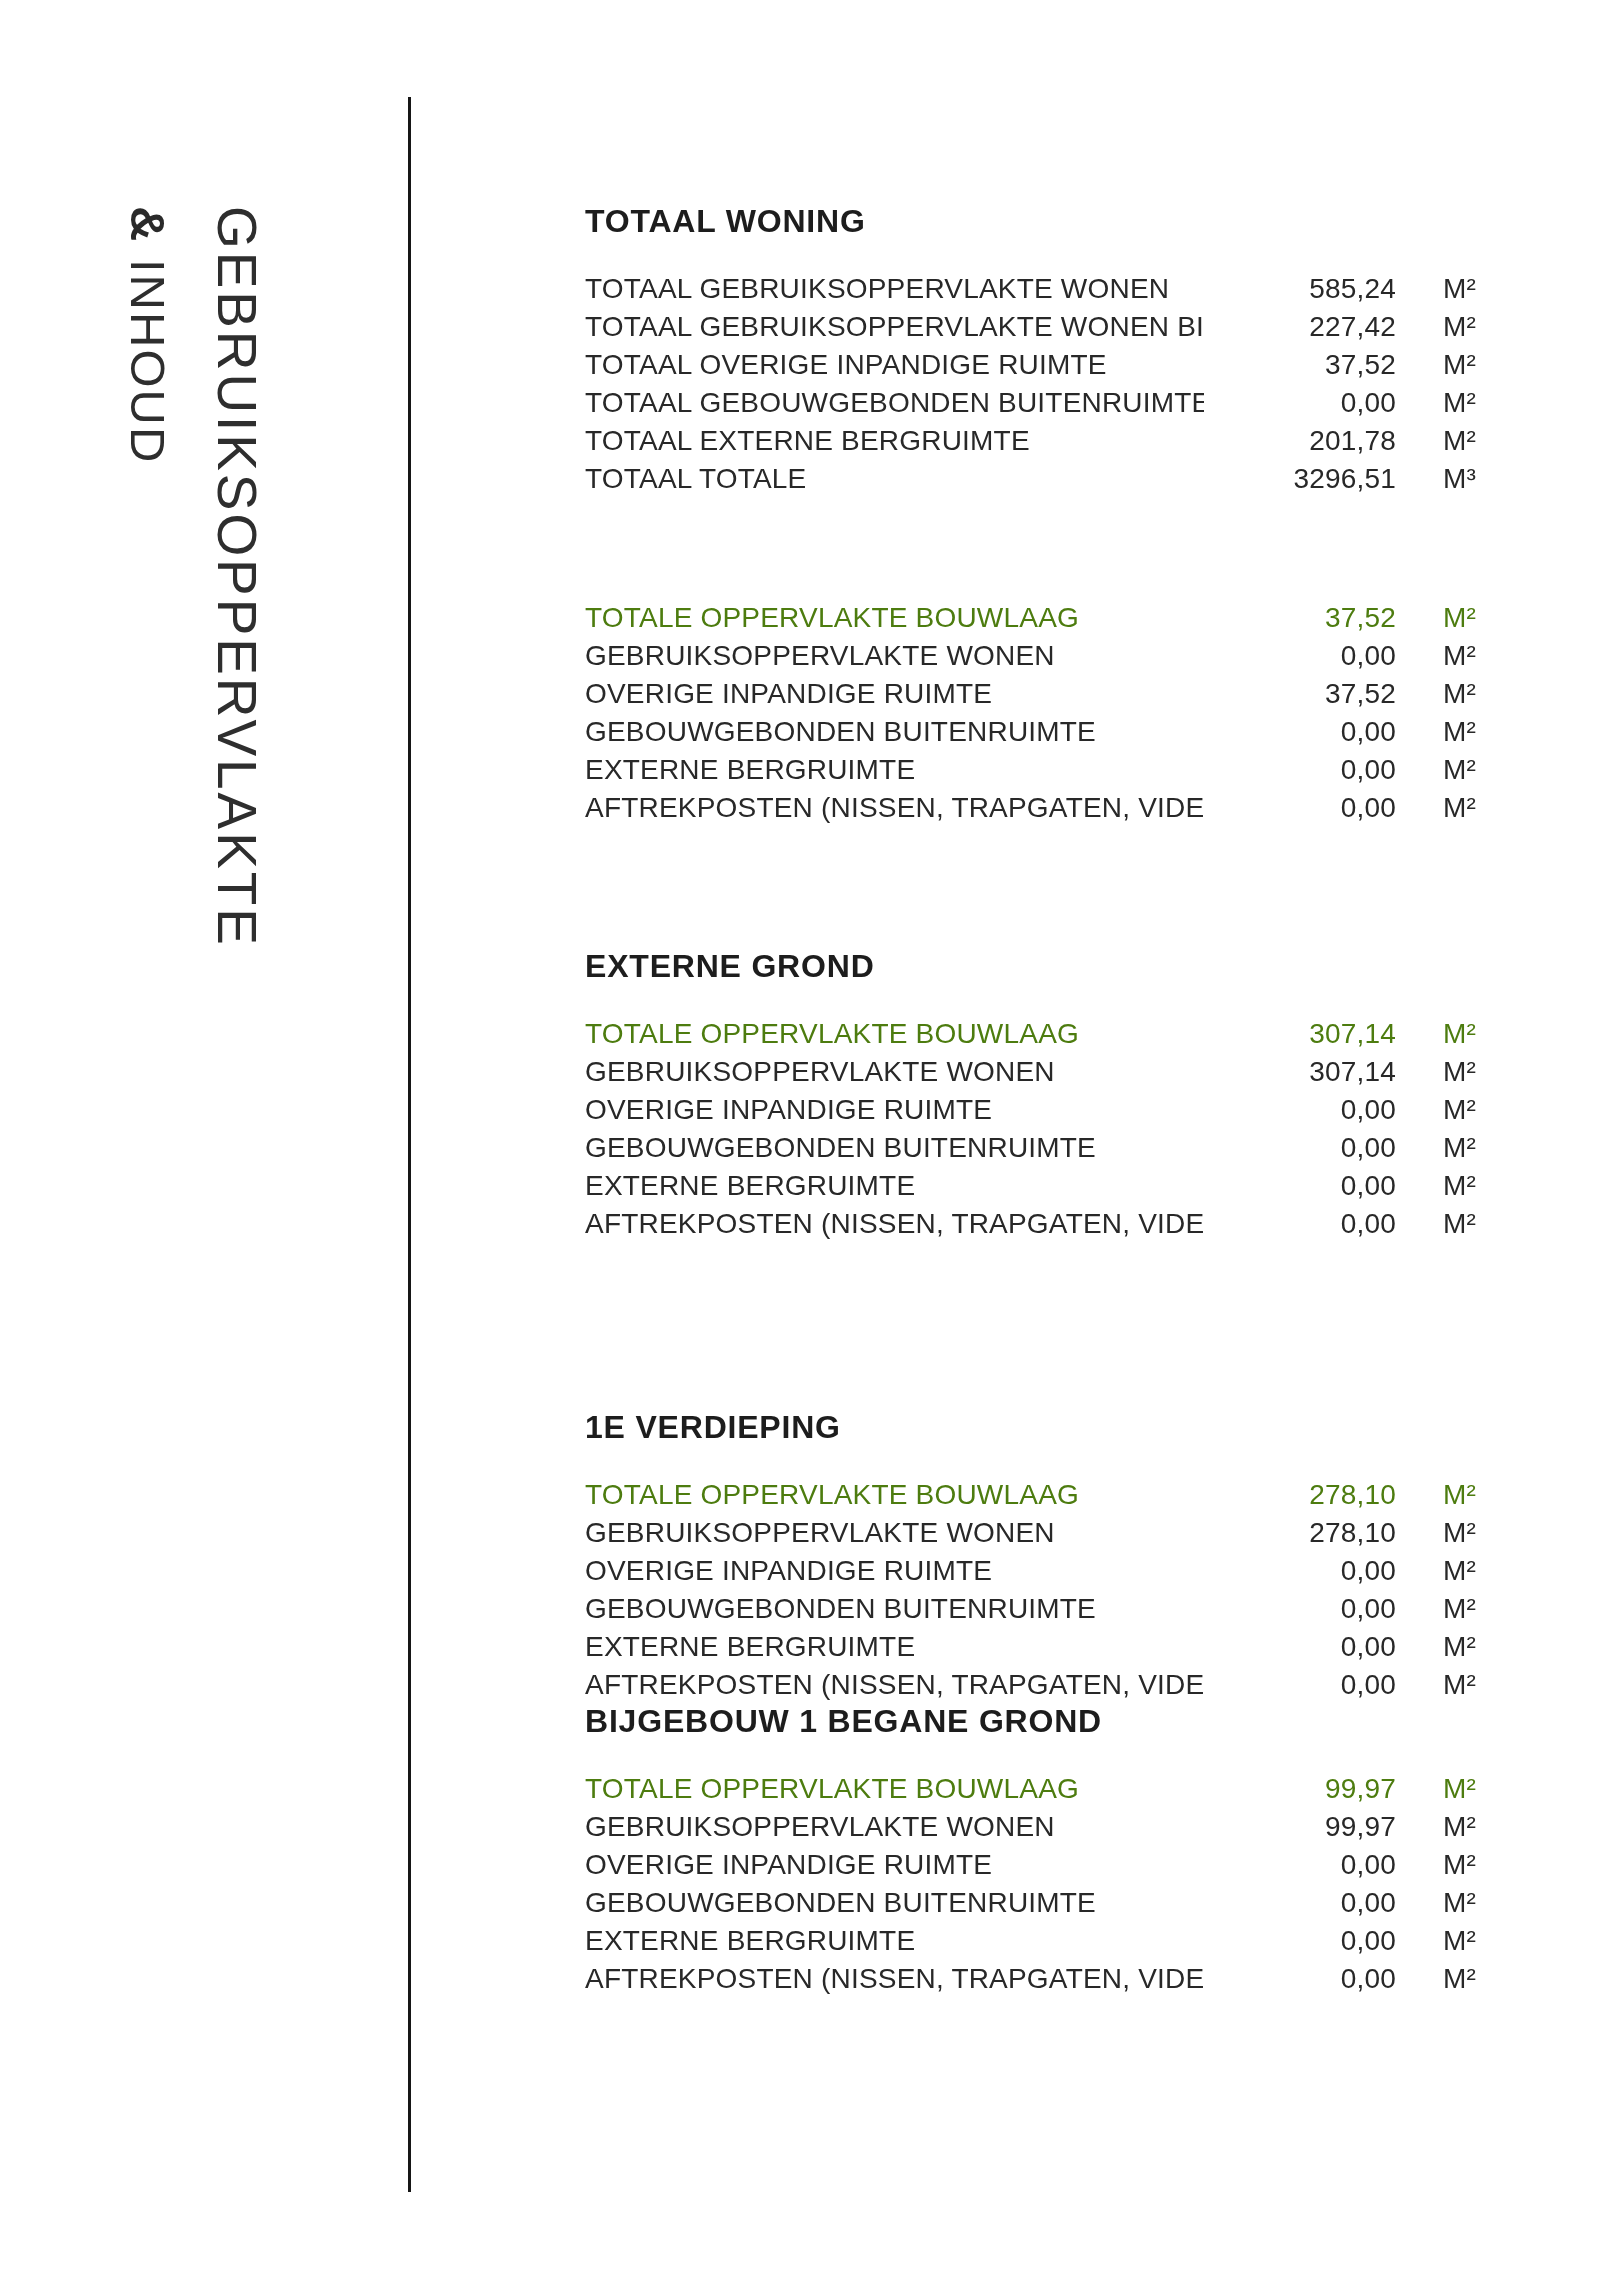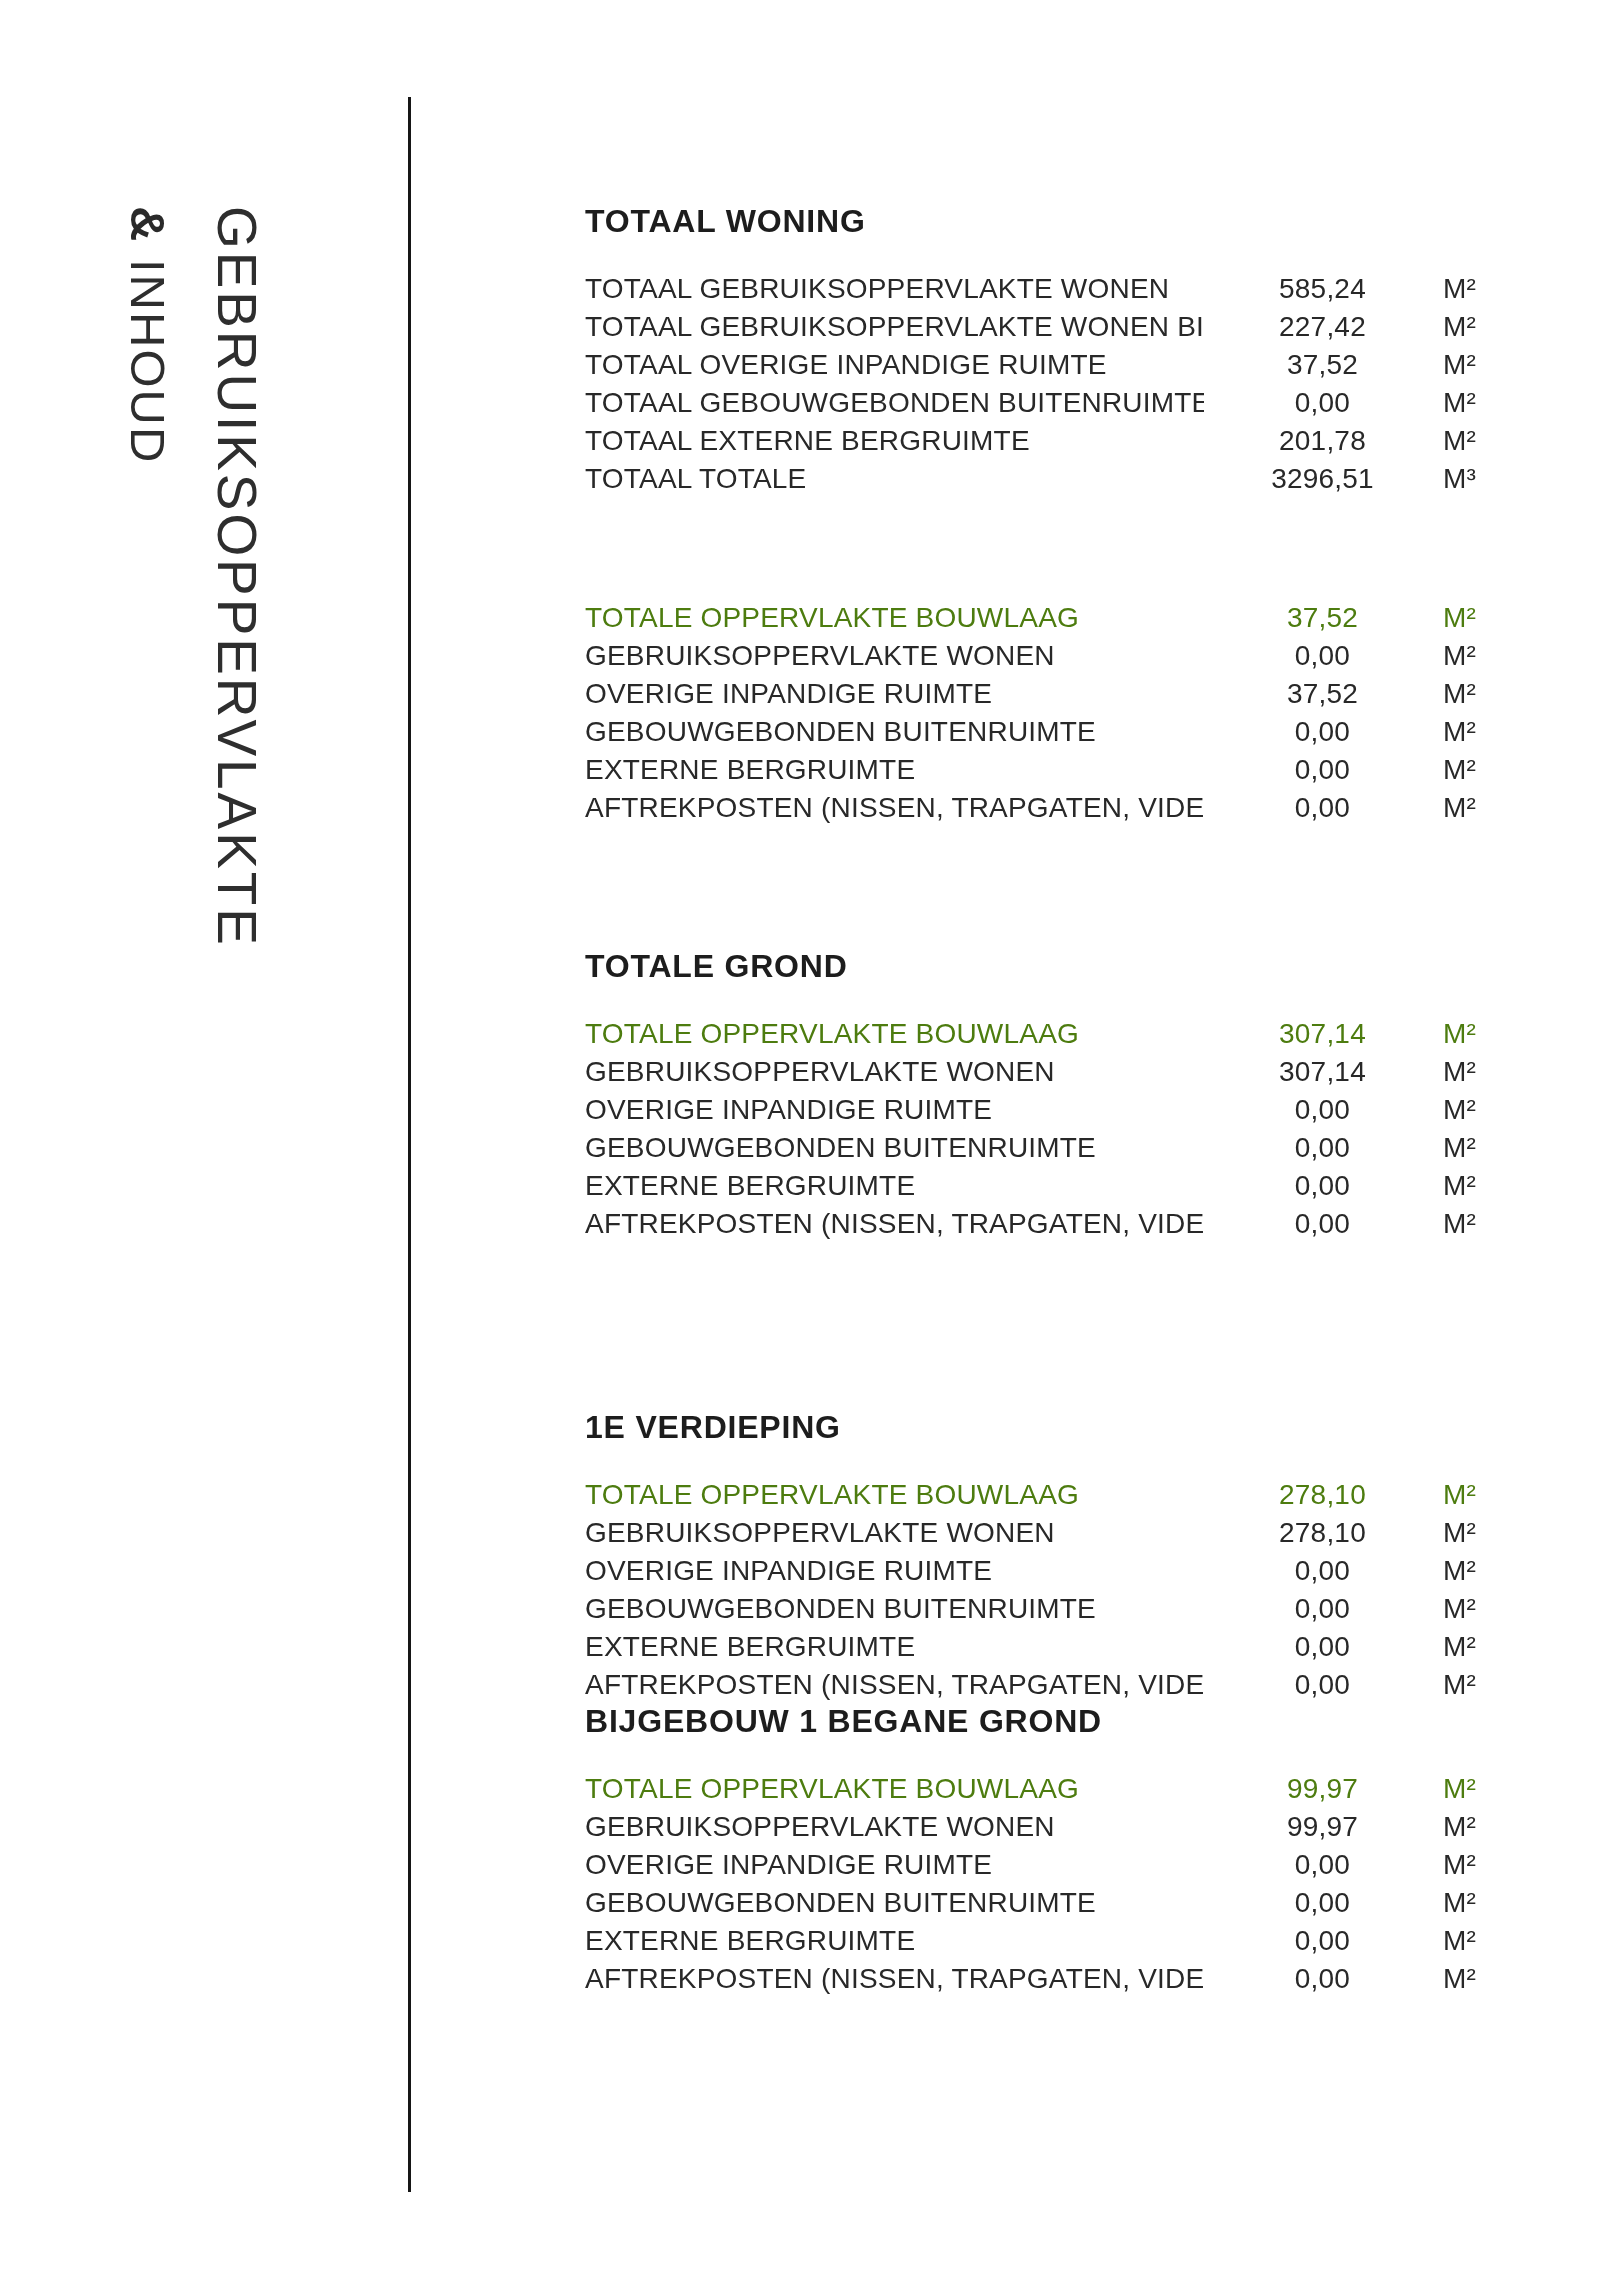--- a/index.html
+++ b/index.html
@@ -78,21 +78,21 @@
     color: #282828;
     gap: 45px;
   }
   .row .label {
     flex: 1;
     white-space: nowrap;
     overflow: hidden;
   }
   .row .value {
     width: 147px;
-    text-align: center;
+    text-align: right;
     white-space: nowrap;
   }
   .row .unit {
     width: 55px;
     margin-left: 2px;
     text-align: left;
     white-space: nowrap;
   }
   .row.bold {
     font-weight: 400;
@@ -178,21 +178,21 @@
       </div>
       <div class="row">
         <span class="label">AFTREKPOSTEN (NISSEN, TRAPGATEN, VIDES, ETC)</span>
         <span class="value">0,00</span>
         <span class="unit">M²</span>
       </div>
     </div>
   </div>
 
   <div class="section s3">
-    <div class="section-title">TOTALE GROND</div>
+    <div class="section-title">EXTERNE GROND</div>
     <div class="rows">
       <div class="row bold">
         <span class="label">TOTALE OPPERVLAKTE BOUWLAAG</span>
         <span class="value">307,14</span>
         <span class="unit">M²</span>
       </div>
       <div class="row">
         <span class="label">GEBRUIKSOPPERVLAKTE WONEN</span>
         <span class="value">307,14</span>
         <span class="unit">M²</span>

